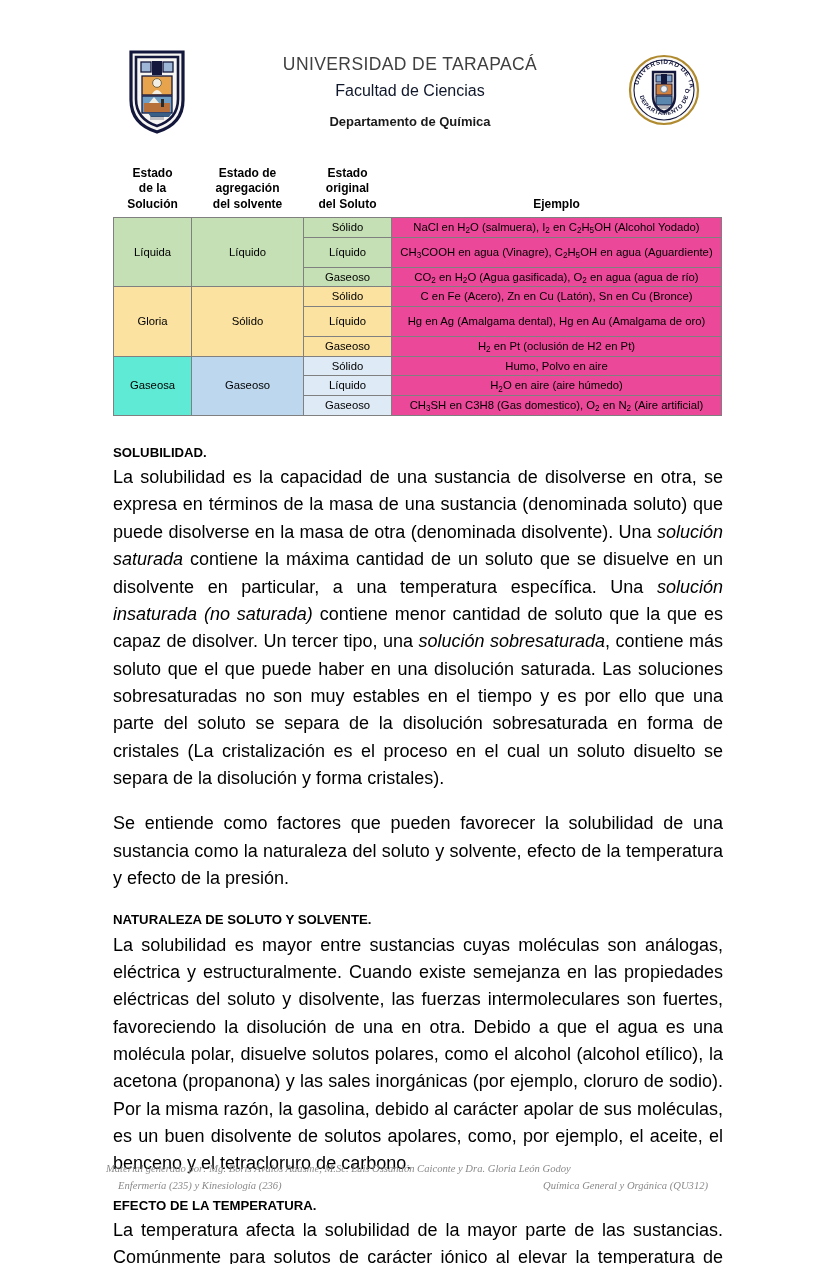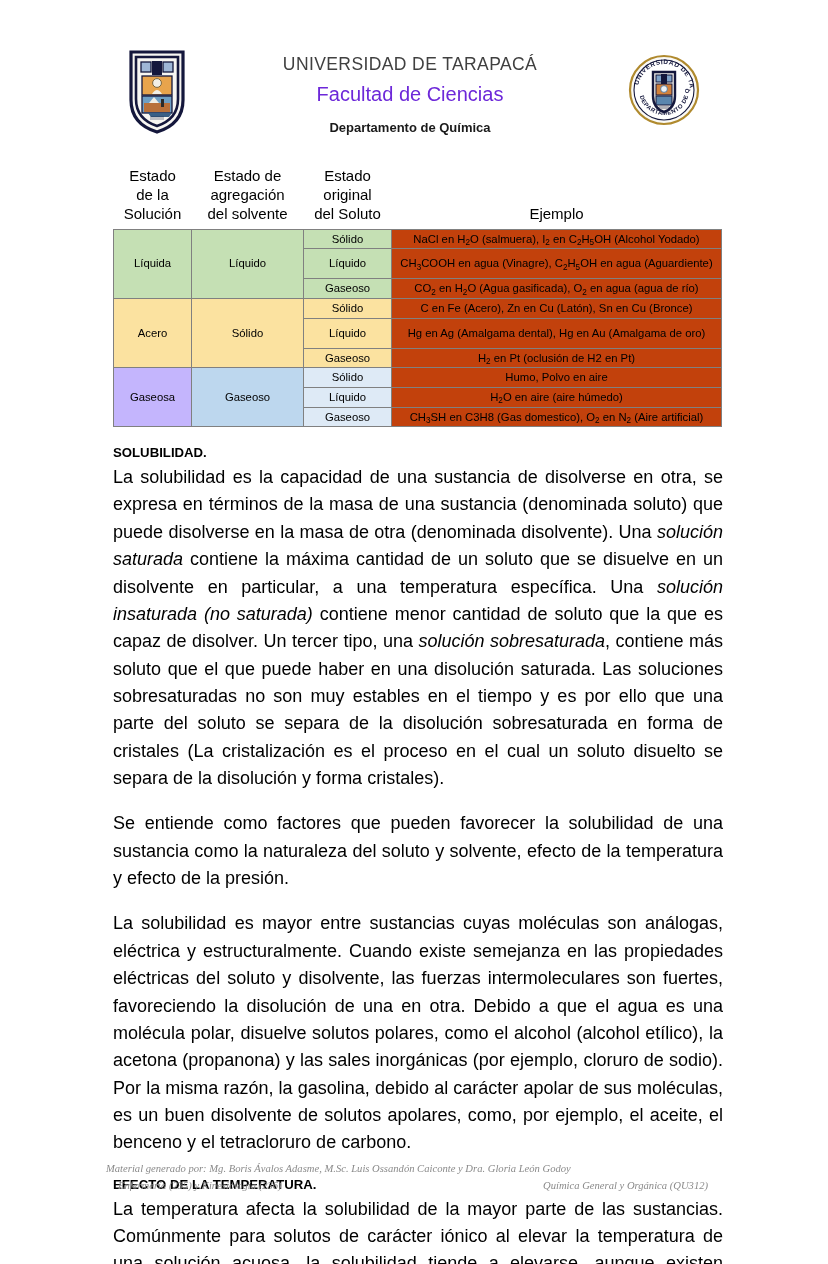--- a/index.html
+++ b/index.html
@@ -54,22 +54,22 @@
     text-align: center;
   }
   .univ-name {
     font-size: 17.5px;
     letter-spacing: 0.4px;
     color: #404040;
     line-height: 1.45;
     font-weight: 400;
   }
   .faculty {
-    font-size: 20px;
-    color: #6d28d9;
+    font-size: 16px;
+    color: #0f172a;
     line-height: 1.5;
     margin-top: 2px;
     font-weight: 400;
   }
   .dept {
     font-size: 13px;
     color: #1a1a1a;
     font-weight: 700;
     line-height: 1.5;
     margin-top: 9px;
@@ -88,46 +88,46 @@
     table-layout: fixed;
     font-size: 11.3px;
   }
   table.solu col.c1 { width: 78px; }
   table.solu col.c2 { width: 112px; }
   table.solu col.c3 { width: 88px; }
   table.solu col.c4 { width: 330px; }
 
   table.solu th.hdr {
     border: none;
-    font-size: 15px;
-    font-weight: 400;
+    font-size: 12px;
+    font-weight: 700;
     text-align: center;
     vertical-align: bottom;
     padding: 0 2px 5px 2px;
     line-height: 1.28;
     color: #000;
   }
   table.solu td {
     border: 1px solid #808080;
     text-align: center;
     vertical-align: middle;
     padding: 2px 3px;
     line-height: 1.3;
     color: #000;
   }
-  td.ex { background: #c2410c; }
+  td.ex { background: #ec4899; }
 
   
   .g1 { background: #C5E0B4; }
   .g2 { background: #C5E0B4; }
   .g3 { background: #C5E0B4; }
   .y1 { background: #FBE2A0; }
   .y2 { background: #FBE2A0; }
   .y3 { background: #FBE2A0; }
-  .b1 { background: #c4b5fd; }
+  .b1 { background: #5eead4; }
   .b2 { background: #BDD7EE; }
   .b3 { background: #DEEAF6; }
 
   .r-tall { height: 30px; }
   .r-short { height: 18px; }
 
   sub { font-size: 0.72em; vertical-align: baseline; position: relative; top: 0.28em; }
 
   
   .content {
@@ -264,21 +264,21 @@
         <tr class="r-tall">
           <td class="g3">Líquido</td>
           <td class="ex">CH<sub>3</sub>COOH en agua (Vinagre), C<sub>2</sub>H<sub>5</sub>OH en agua (Aguardiente)</td>
         </tr>
         <tr class="r-short">
           <td class="g3">Gaseoso</td>
           <td class="ex">CO<sub>2</sub> en H<sub>2</sub>O (Agua gasificada), O<sub>2</sub> en agua (agua de río)</td>
         </tr>
 
         <tr class="r-short">
-          <td class="y1" rowspan="3">Acero</td>
+          <td class="y1" rowspan="3">Gloria</td>
           <td class="y2" rowspan="3">Sólido</td>
           <td class="y3">Sólido</td>
           <td class="ex">C en Fe (Acero), Zn en Cu (Latón), Sn en Cu (Bronce)</td>
         </tr>
         <tr class="r-tall">
           <td class="y3">Líquido</td>
           <td class="ex">Hg en Ag (Amalgama dental), Hg en Au (Amalgama de oro)</td>
         </tr>
         <tr class="r-short">
           <td class="y3">Gaseoso</td>
@@ -308,20 +308,21 @@
     <div class="sec">
       <h3>SOLUBILIDAD.</h3>
       <p>La solubilidad es la capacidad de una sustancia de disolverse en otra, se expresa en términos de la masa de una sustancia (denominada soluto) que puede disolverse en la masa de otra (denominada disolvente). Una <em>solución saturada</em> contiene la máxima cantidad de un soluto que se disuelve en un disolvente en particular, a una temperatura específica. Una <em>solución insaturada (no saturada)</em> contiene menor cantidad de soluto que la que es capaz de disolver. Un tercer tipo, una <em>solución sobresaturada</em>, contiene más soluto que el que puede haber en una disolución saturada. Las soluciones sobresaturadas no son muy estables en el tiempo y es por ello que una parte del soluto se separa de la disolución sobresaturada en forma de cristales (La cristalización es el proceso en el cual un soluto disuelto se separa de la disolución y forma cristales).</p>
     </div>
 
     <div class="sec">
       <p>Se entiende como factores que pueden favorecer la solubilidad de una sustancia como la naturaleza del soluto y solvente, efecto de la temperatura y efecto de la presión.</p>
     </div>
 
     <div class="sec">
+      <h3>NATURALEZA DE SOLUTO Y SOLVENTE.</h3>
       <p>La solubilidad es mayor entre sustancias cuyas moléculas son análogas, eléctrica y estructuralmente. Cuando existe semejanza en las propiedades eléctricas del soluto y disolvente, las fuerzas intermoleculares son fuertes, favoreciendo la disolución de una en otra. Debido a que el agua es una molécula polar, disuelve solutos polares, como el alcohol (alcohol etílico), la acetona (propanona) y las sales inorgánicas (por ejemplo, cloruro de sodio). Por la misma razón, la gasolina, debido al carácter apolar de sus moléculas, es un buen disolvente de solutos apolares, como, por ejemplo, el aceite, el benceno y el tetracloruro de carbono.</p>
     </div>
 
     <div class="sec">
       <h3>EFECTO DE LA TEMPERATURA.</h3>
       <p>La temperatura afecta la solubilidad de la mayor parte de las sustancias. Comúnmente para solutos de carácter iónico al elevar la temperatura de una solución acuosa, la solubilidad tiende a elevarse, aunque existen ciertas excepciones. En el caso de soluciones en que el soluto es gaseoso, al elevar la temperatura la solubilidad tiende a disminuir drásticamente.</p>
     </div>
 
   </div>
 

